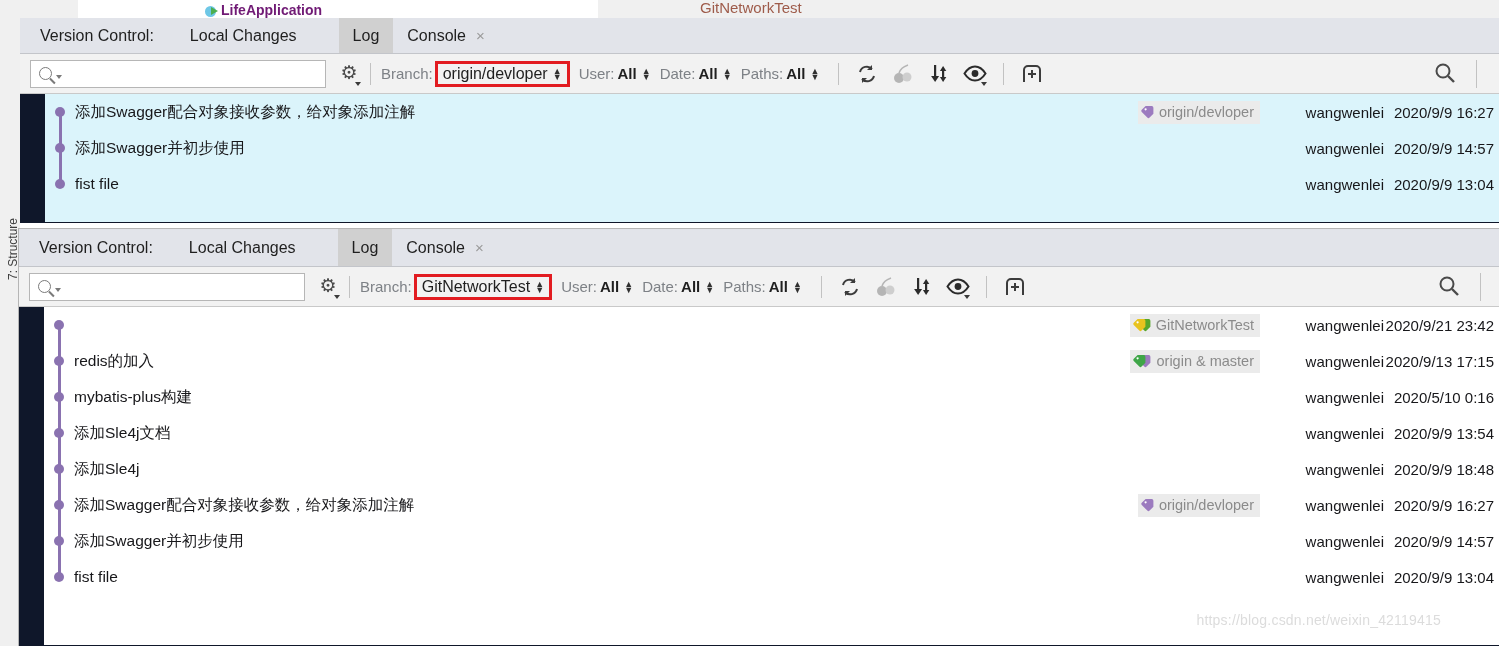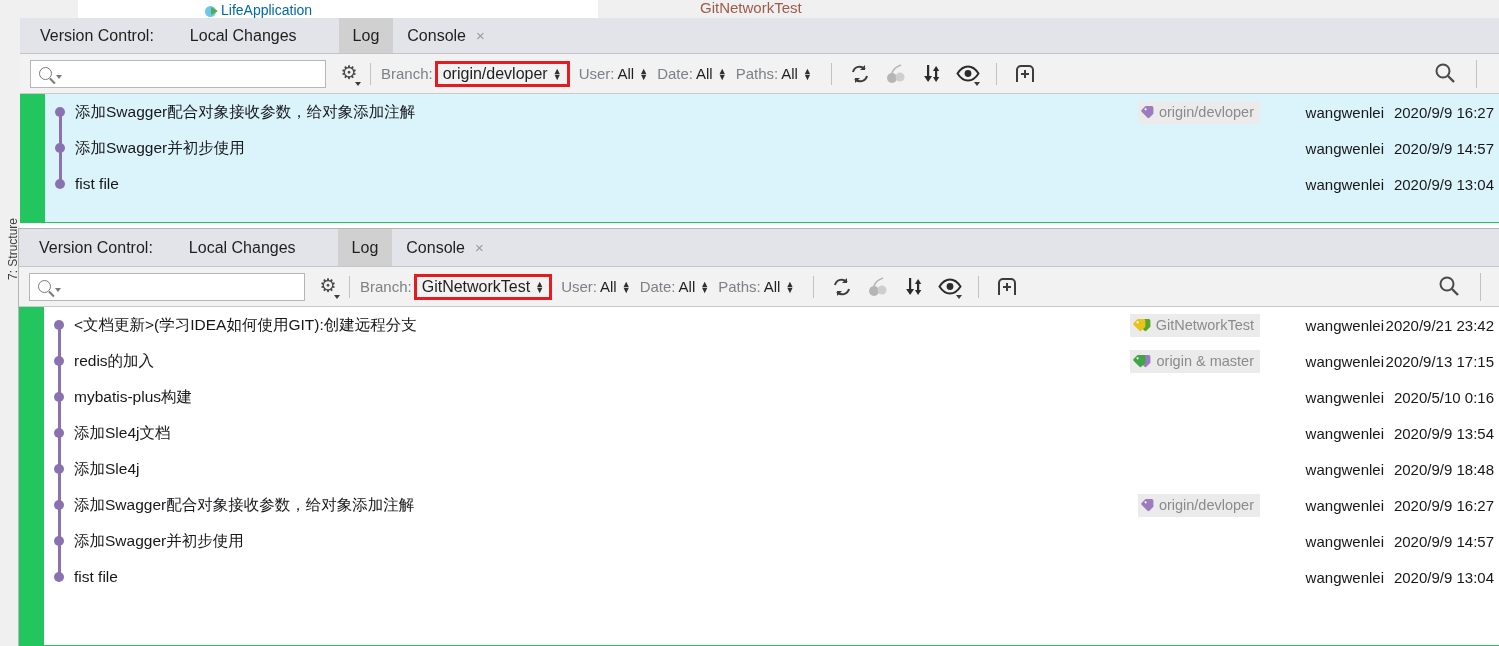--- a/index.html
+++ b/index.html
@@ -13,22 +13,22 @@
 
   
   .bg-toolwin-top {
     position:absolute; left:0; top:0; width:1499px; height:20px;
     background:#f0f0f0;
   }
   .bg-white-strip {
     position:absolute; left:78px; top:0; width:520px; height:18px; background:#ffffff;
   }
   .bg-runcfg {
-    position:absolute; left:205px; top:2px; font-size:14px; color:#0369a1;
-    white-space:nowrap; overflow:hidden; height:16px;
+    position:absolute; left:205px; top:2px; font-size:14px; color:#701a75;
+    white-space:nowrap; overflow:hidden; height:16px;font-weight:bold;
   }
   .runcfg-ico {
     display:inline-block; width:13px; height:12px; vertical-align:-2px; margin-right:3px;
     position:relative;
   }
   .runcfg-ico::before{
     content:""; position:absolute; left:0; top:1px; width:11px;height:11px;border-radius:50%;
     background:#6ec7e6;
   }
   .runcfg-ico::after{
@@ -43,21 +43,21 @@
   .left-rail {
     position:absolute; left:0; top:0; width:20px; height:646px; background:#f0f0f0;
   }
   .rail-label {
     position:absolute; left:-42px; top:242px; width:110px;
     transform: rotate(-90deg);
     font-size:12px; color:#3c3c3c; white-space:nowrap; text-align:center;
   }
 
   
-  .vc-panel { position:absolute; background:#22c55e; }
+  .vc-panel { position:absolute; background:#0f172a; }
   .vc-panel.top   { left:20px; top:18px;  width:1479px; height:205px; }
   .vc-panel.bottom{ left:18px; top:228px; width:1481px; height:418px;
                     border-top:1px solid #b5b5b5; border-left:1px solid #b5b5b5; }
 
   .tabbar {
     position:relative; height:36px; background:#e2e4ea;
     border-bottom:1px solid #c3c5ca; display:flex; align-items:center;
   }
   .tabbar.b { height:38px; }
   .tab {
@@ -98,21 +98,21 @@
     position:absolute; right:-1px; bottom:-1px;
     width:0;height:0;border-left:3.5px solid transparent;border-right:3.5px solid transparent;
     border-top:4.5px solid #3a3a3a;
   }
   .vdiv { width:1px; height:22px; background:#c2c2c2; margin:0 10px; }
 
   .filter {
     display:flex; align-items:center; font-size:15px; color:#7d8186; white-space:nowrap;
     margin-right:9px;
   }
-  .filter .val { color:#1f1f1f; font-weight:normal; margin-left:3px; }
+  .filter .val { color:#1f1f1f; font-weight:bold; margin-left:3px; }
   .updown {
     display:inline-block; width:9px; margin-left:5px; line-height:6px; color:#303030;
     font-size:9px; text-align:center;
   }
   .updown span{ display:block; }
   .branch-hl {
     border:3px solid #e21c21; padding:1px 5px 1px 5px; margin-left:2px;
     display:flex; align-items:center; background:#f2f2f2;
   }
   .branch-hl .val { font-weight:normal; color:#1f1f1f; font-size:16px; margin-left:0; }
@@ -448,21 +448,20 @@
       <div class="right-vdiv b"></div>
     </div>
 
     <div class="loglist bottom">
 
       <div class="logrow">
         <div class="graph">
             <div class="line-dn"></div>
             <div class="dot"></div>
           </div>
-        <div class="subject">&lt;文档更新&gt;(学习IDEA如何使用GIT):创建远程分支</div>
         <div class="rowright">
           <div class="tagchip">
             <svg width="20" height="14" viewBox="0 0 20 14">
               <path d="M6 4.5l3.6-3.4h6.2a1.6 1.6 0 0 1 1.6 1.6v6.1l-3.8 3.8a1.6 1.6 0 0 1-2.3 0L6 7.2a1.8 1.8 0 0 1 0-2.7z" fill="#57a62b"></path>
               <path d="M1 4.5l3.6-3.4h6.2a1.6 1.6 0 0 1 1.6 1.6v6.1L8.6 12.6a1.6 1.6 0 0 1-2.3 0L1 7.2a1.8 1.8 0 0 1 0-2.7z" fill="#e8c31e"></path>
               <circle cx="4.6" cy="4.3" r="1.1" fill="#fff"></circle>
               </svg>
             <span class="tname">GitNetworkTest</span>
           </div>
           <div class="author">wangwenlei</div>
@@ -571,13 +570,14 @@
         <div class="subject">fist file</div>
         <div class="rowright">
           <div class="author">wangwenlei</div>
           <div class="date">2020/9/9 13:04</div>
         </div>
       </div>
 
     </div>
   </div>
 
+  <div class="watermark">https://blog.csdn.net/weixin_42119415</div>
 </div>
 
 </body></html>

